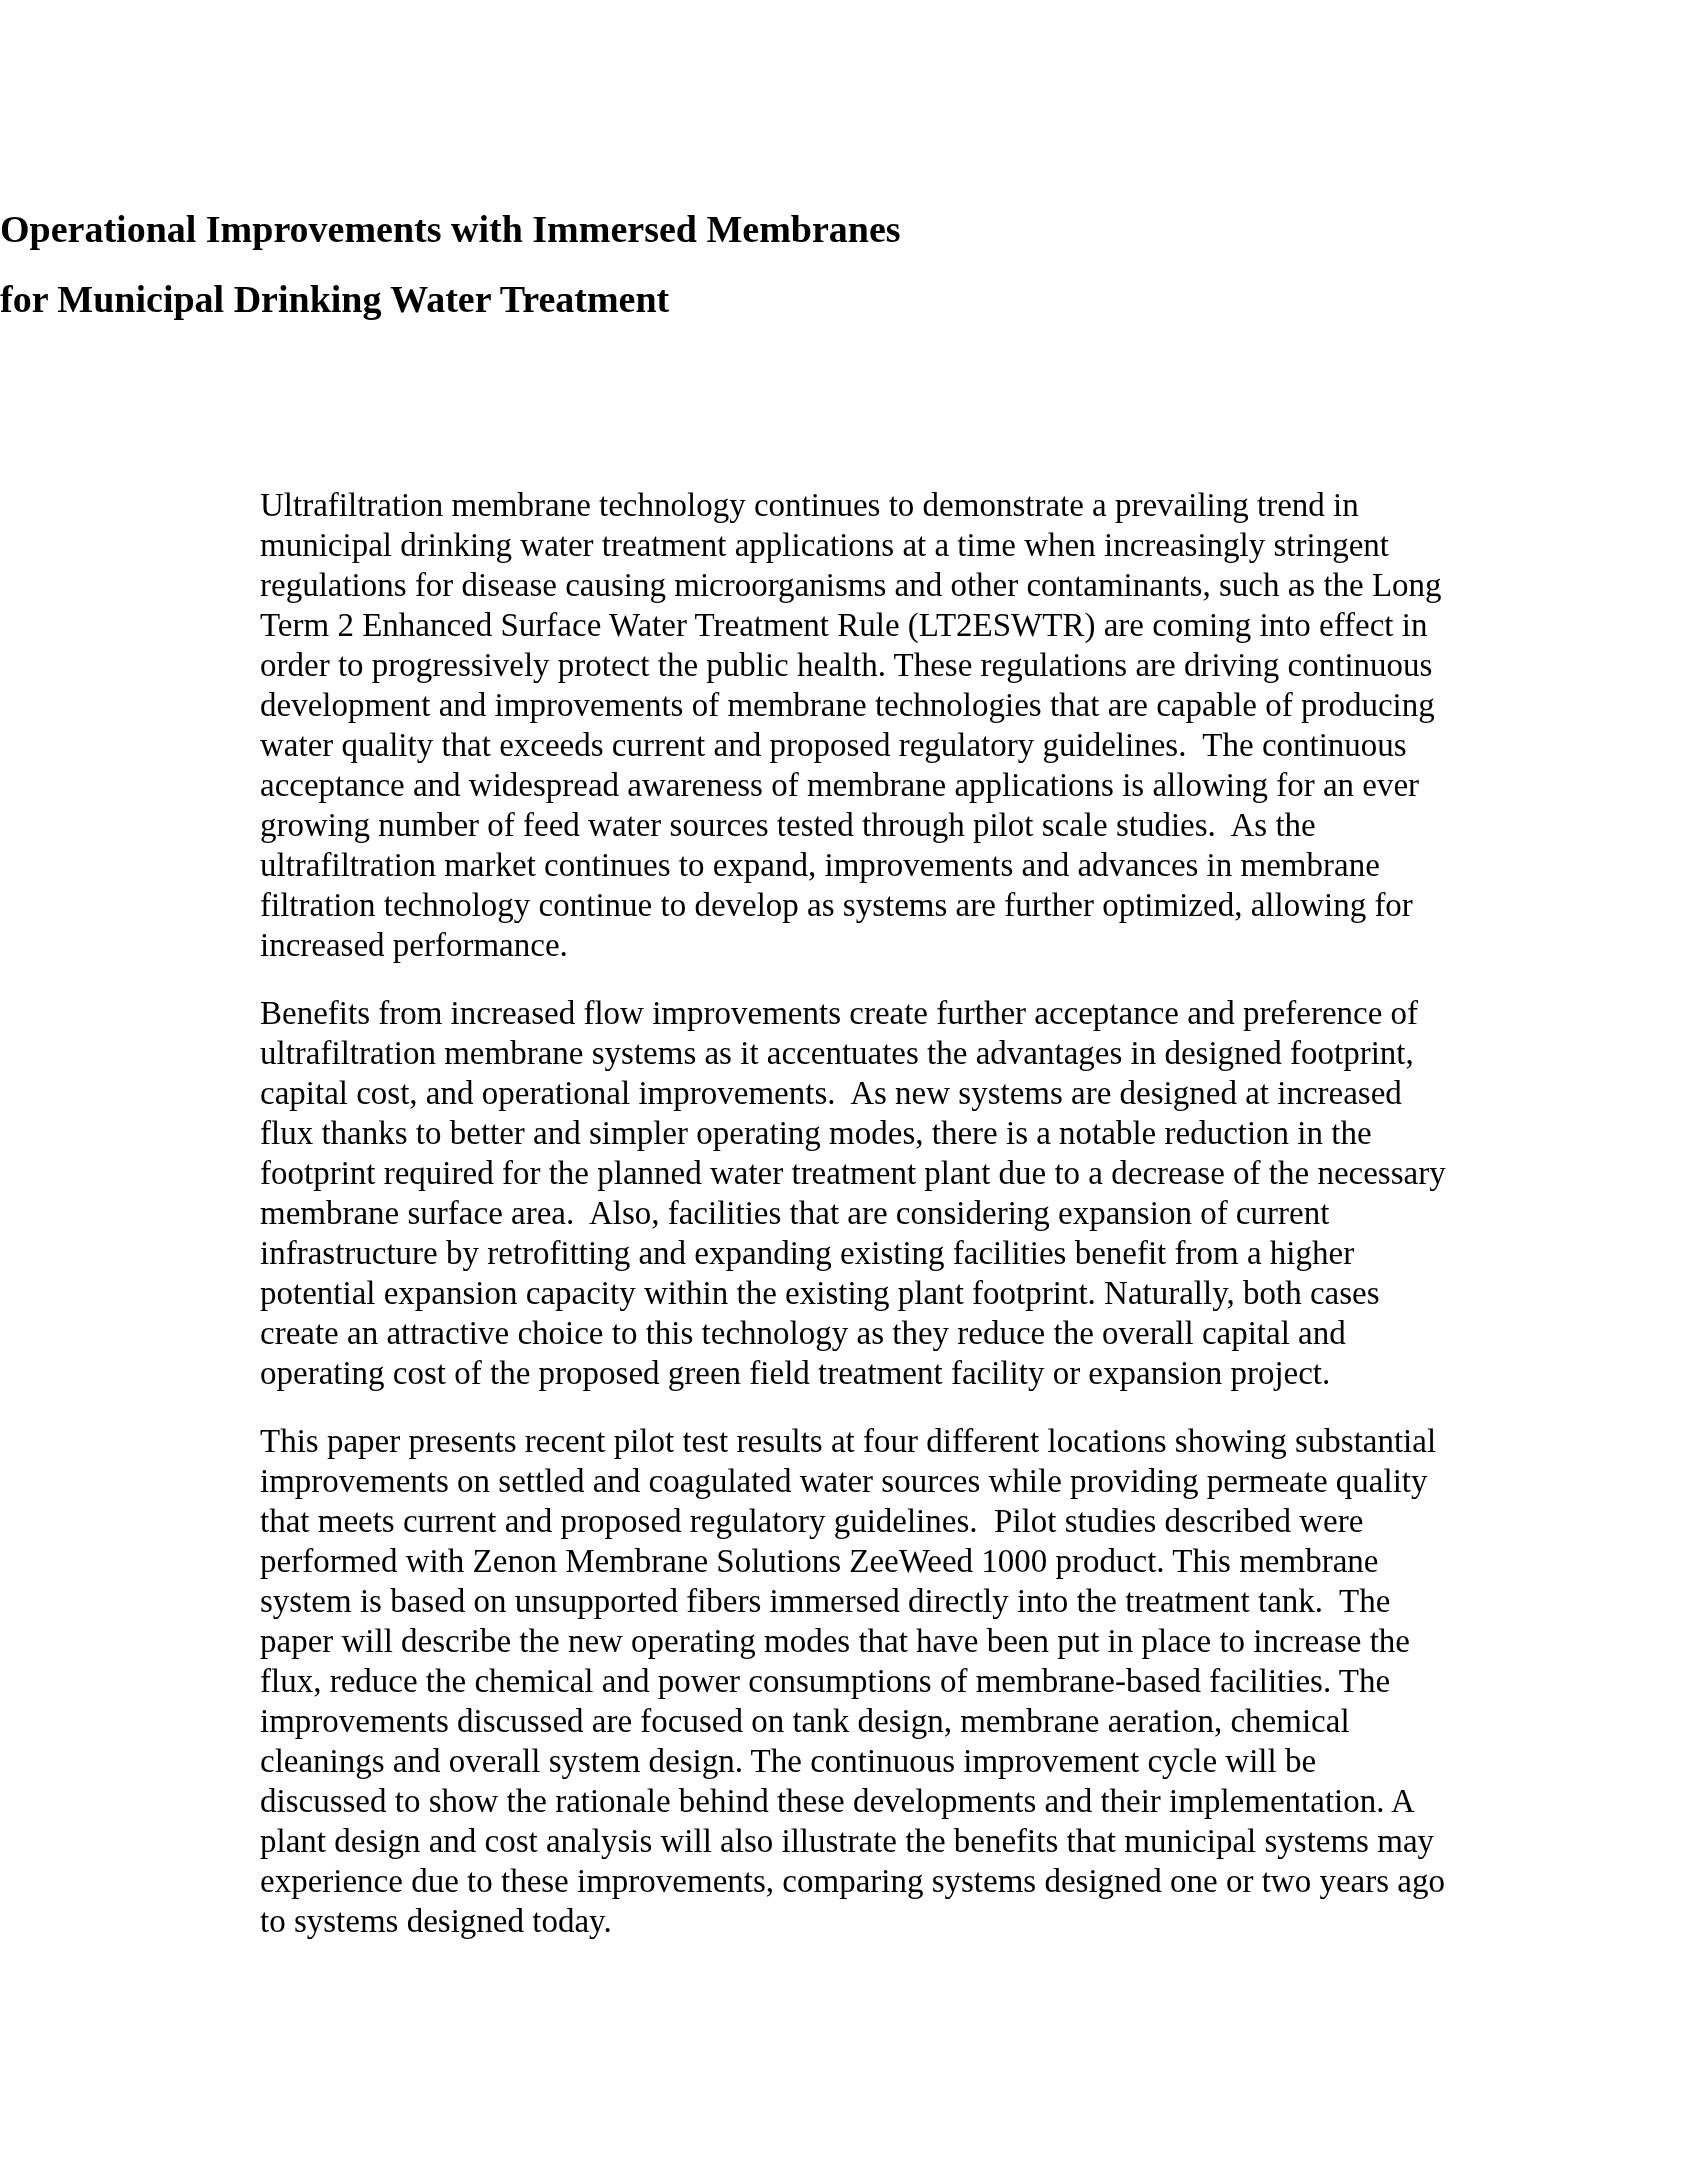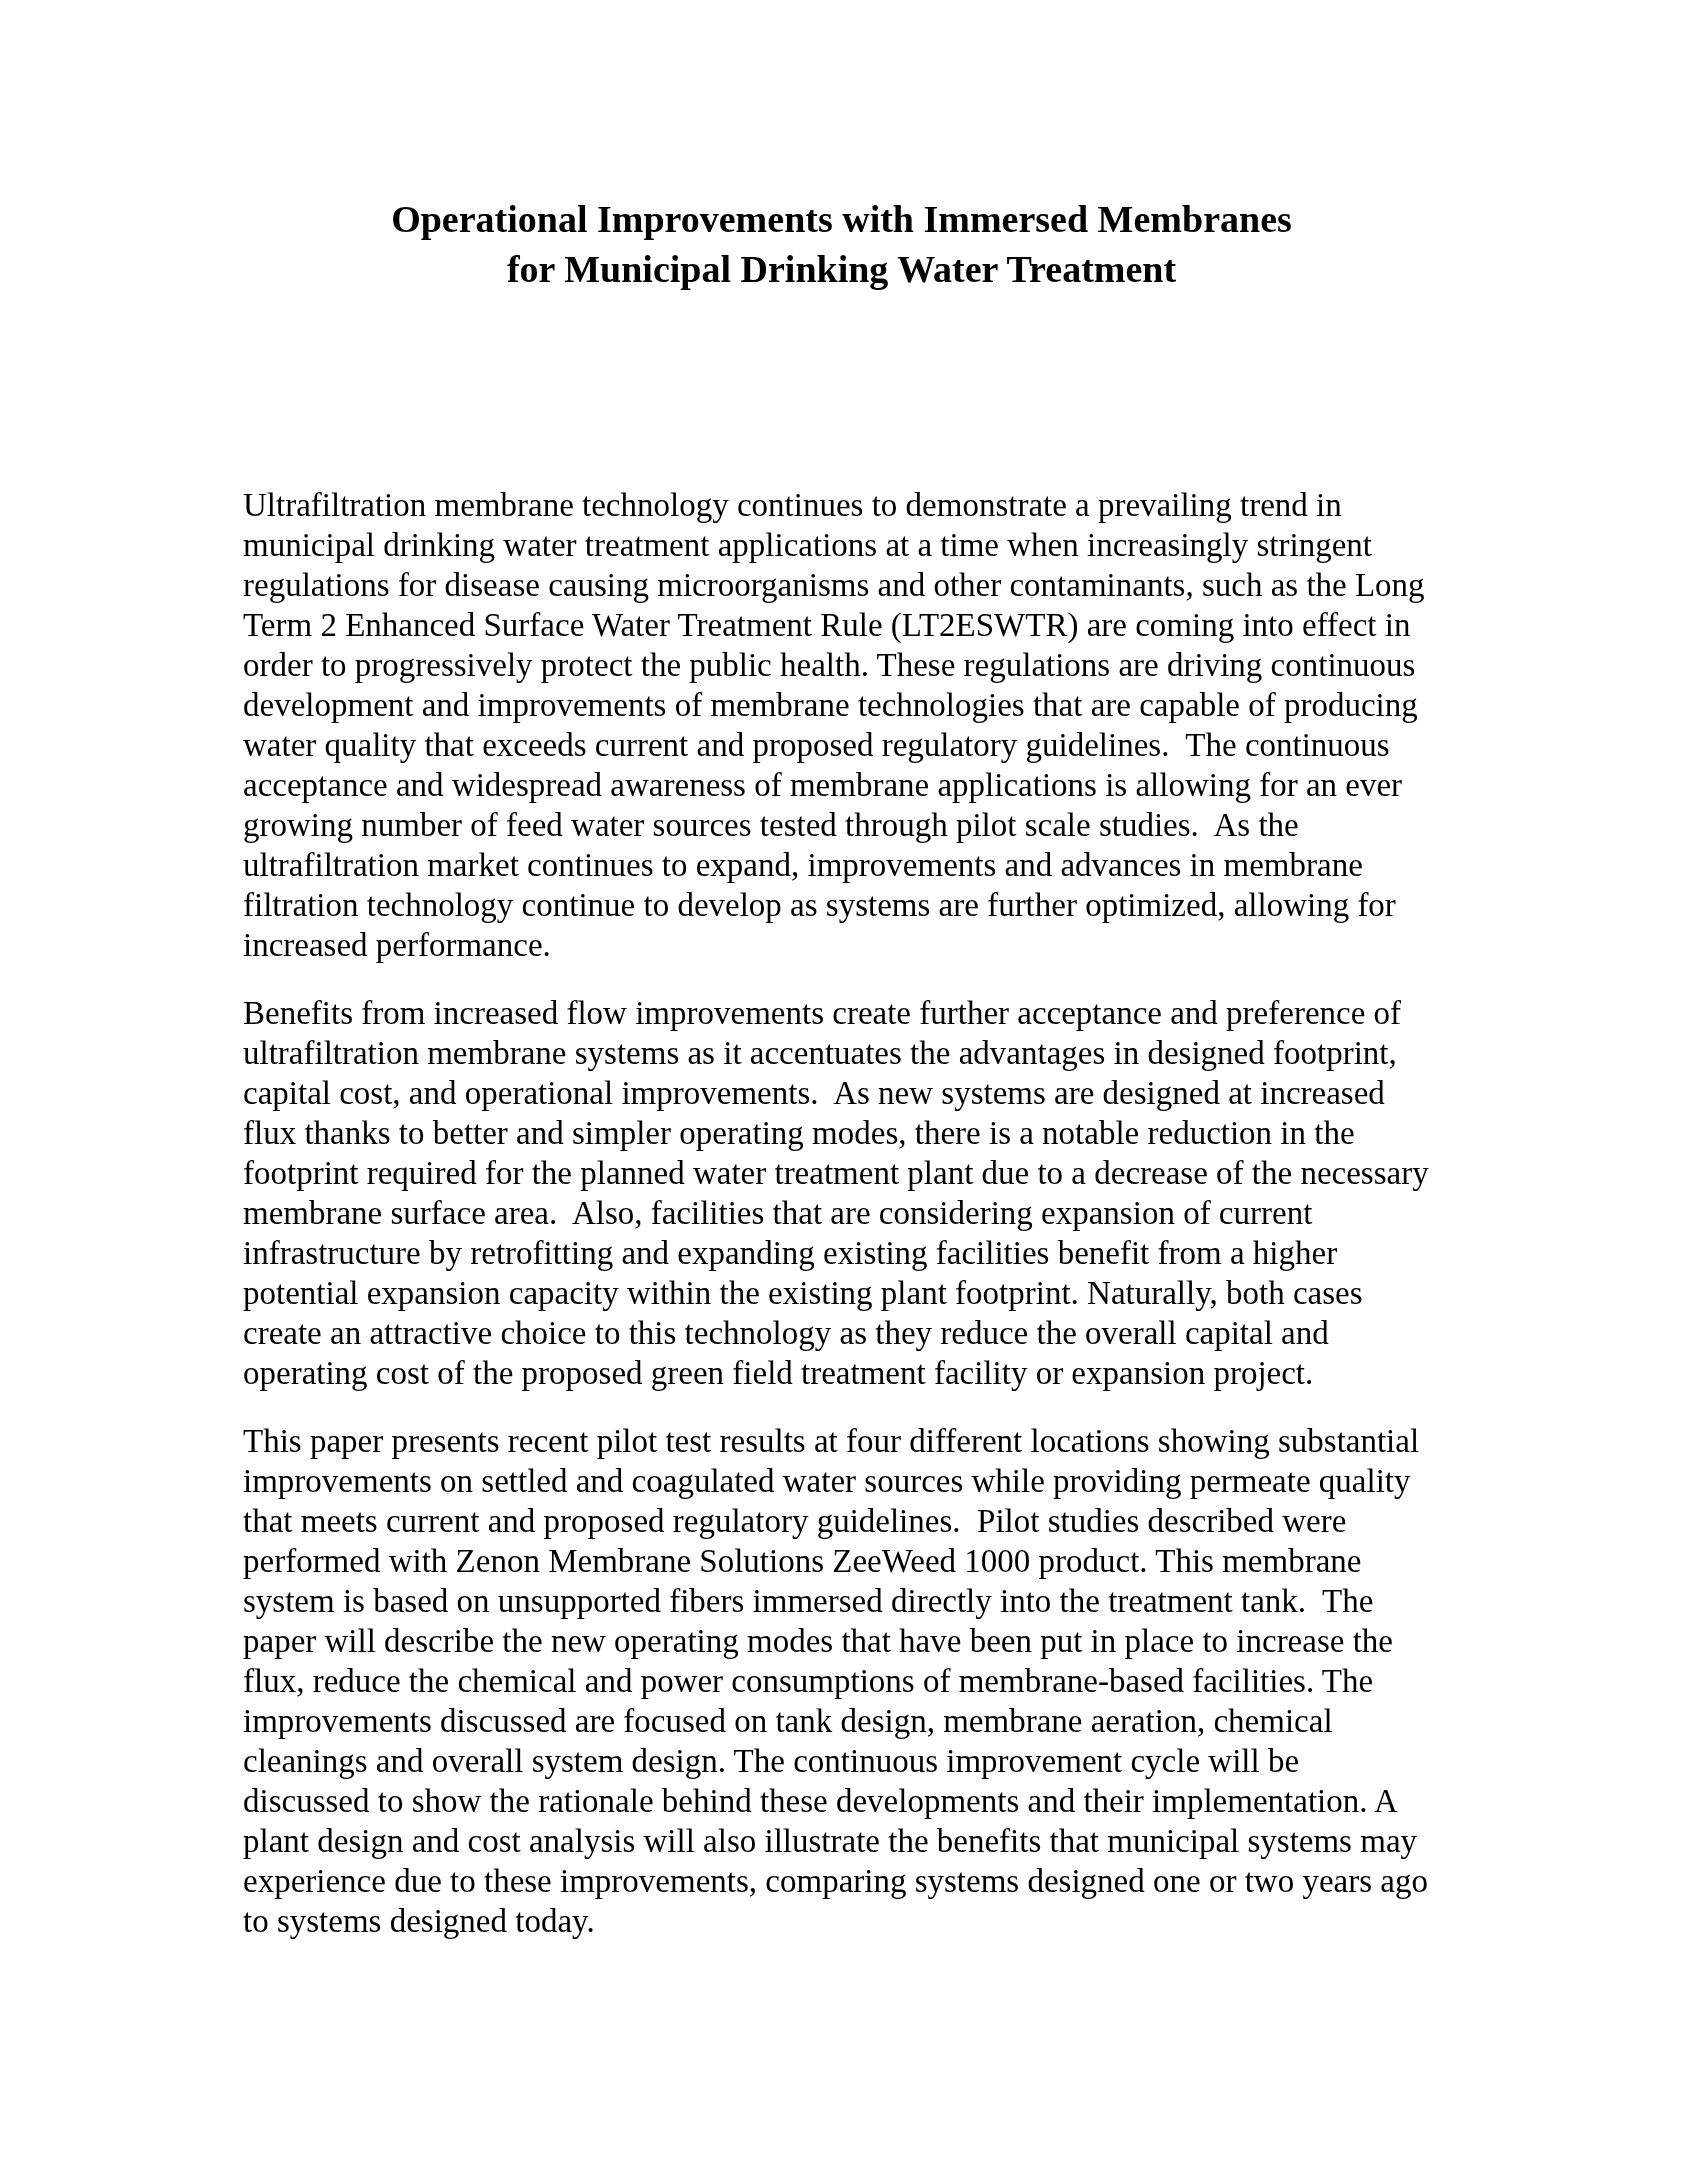--- a/index.html
+++ b/index.html
@@ -15,23 +15,23 @@
     color: #000000;
     font-family: "Liberation Serif", "DejaVu Serif", serif;
     overflow: hidden;
   }
   .title {
     position: absolute;
     top: 194px;
     left: 0;
     width: 100%;
     margin: 0;
-    text-align: center;
+    text-align: left;
     font-size: 38px;
-    line-height: 50px;
+    line-height: 70px;
     font-weight: bold;
     white-space: pre-line;
   }
   .byline {
     position: absolute;
     top: 327px;
     left: 0;
     width: 100%;
     text-align: center;
     font-size: 33px;
@@ -42,21 +42,21 @@
   .body-text {
     position: absolute;
     top: 485px;
     left: 243px;
     width: 1267px;
     font-size: 33px;
     line-height: 40px;
     text-align: left;
   }
   .para {
-    margin: 0 0 28px 0;
+    margin: 0 0 28px 17px;
     white-space: pre;
   }
 </style>
 </head>
 <body>
 
 <div class="page">
   <h1 class="title">Operational Improvements with Immersed Membranes
 for Municipal Drinking Water Treatment</h1>
 

